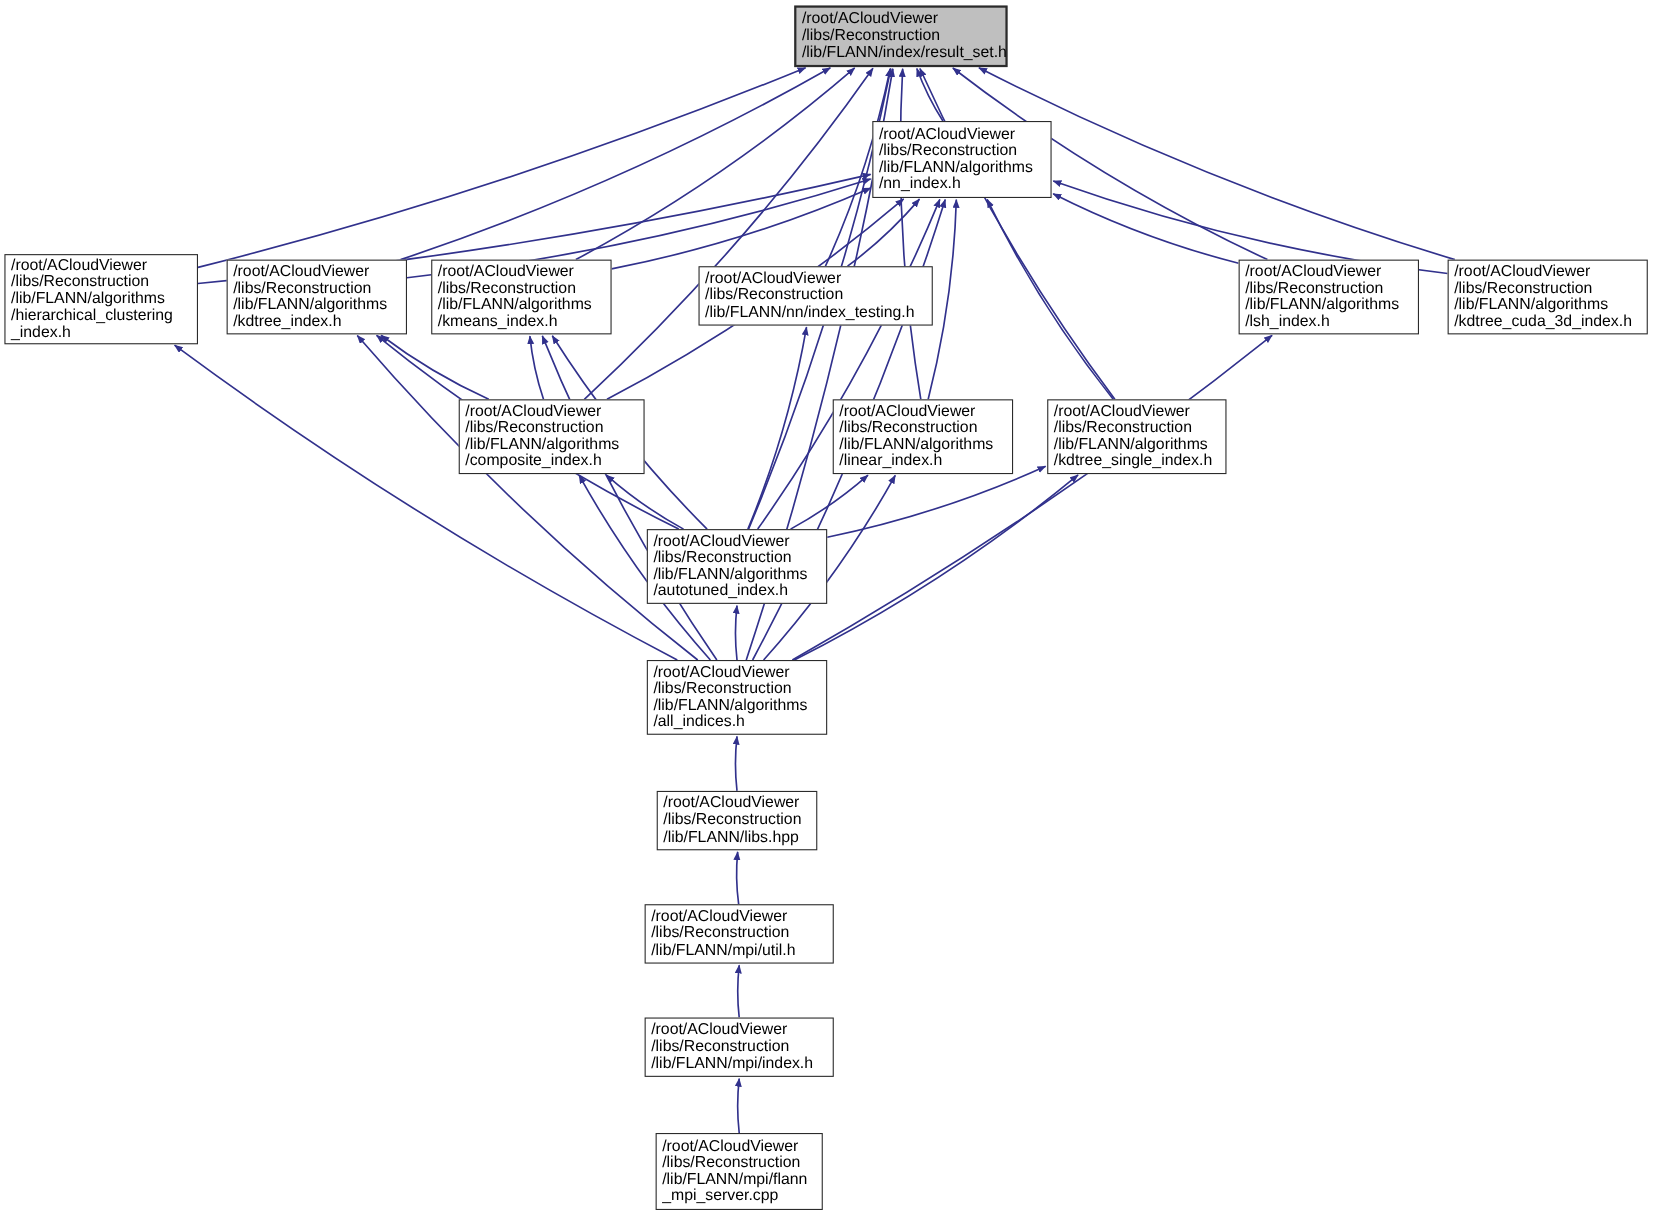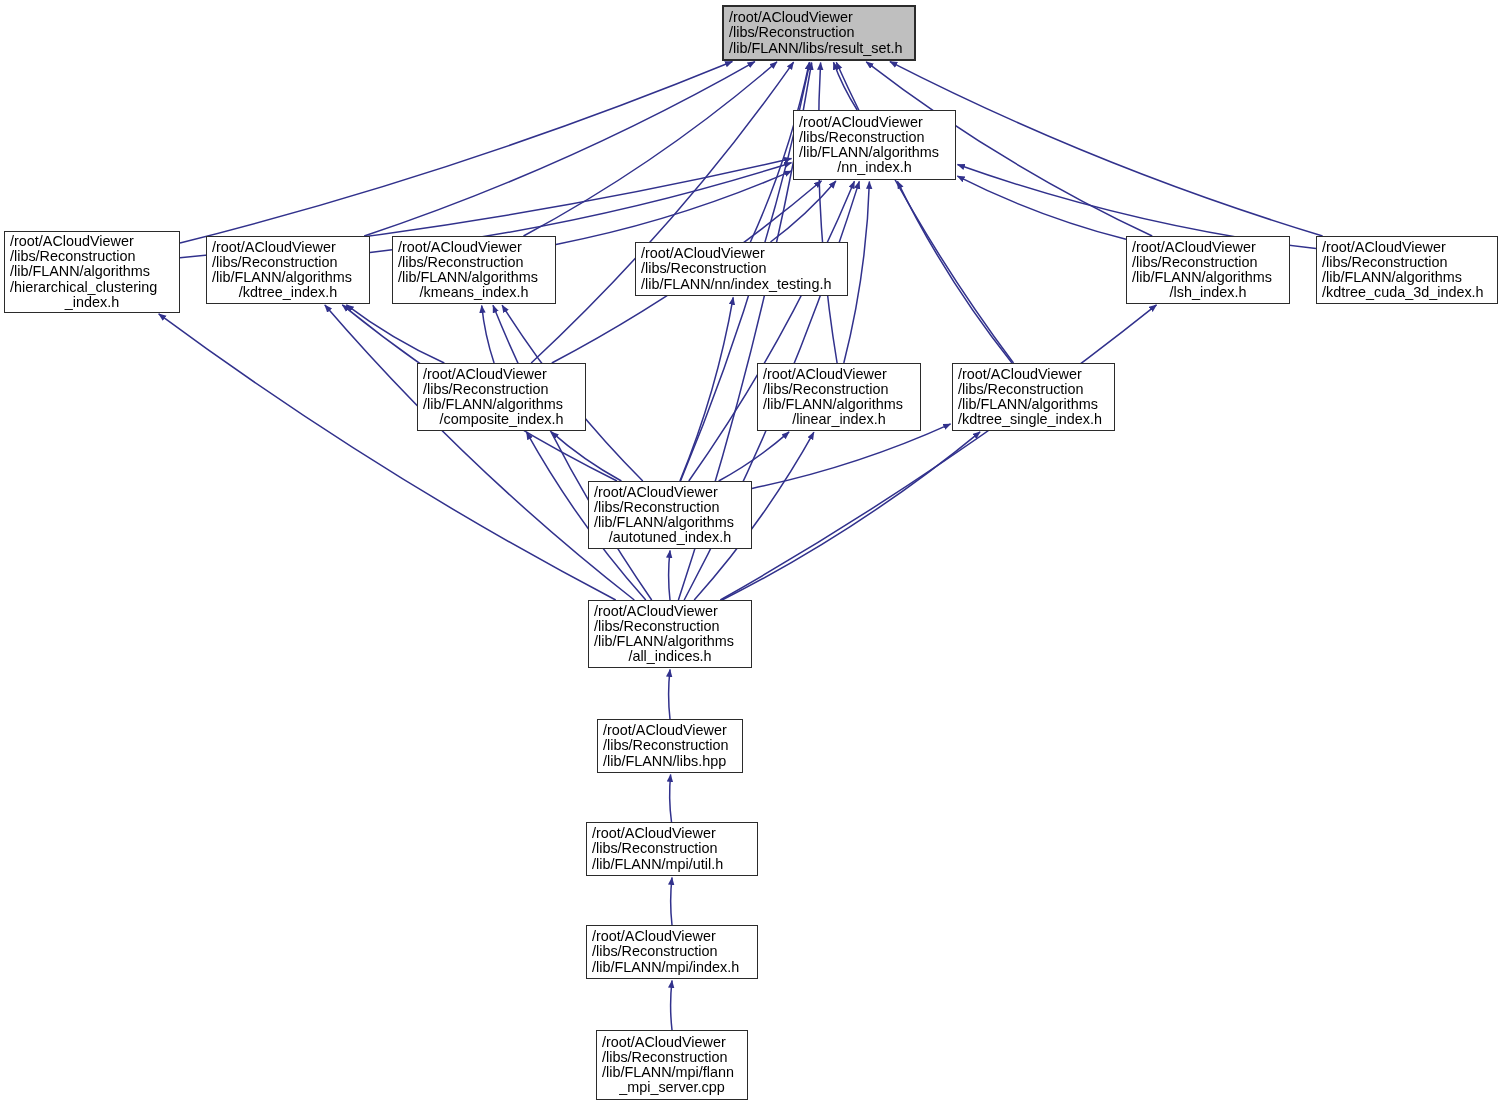--- a/index.html
+++ b/index.html
@@ -37,21 +37,21 @@
     white-space: pre;
   }
   .node.root-node {
     background: #bfbfbf;
     border: 2px solid #2b2b2b;
   }
   .node .ln {
     display: block;
   }
   .node.align-left .ln { text-align: left; }
-  .node.align-center-last .ln:last-child { text-align: center; }
+  .node.align-center-last .ln:last-child { }
 </style>
 </head>
 <body>
 
 <div id="graph-root">
   <svg id="edges" viewBox="0 0 1504 1105">
     <defs>
       <marker id="arrowhead" markerWidth="9" markerHeight="9" refX="7.4" refY="3.2" orient="auto" markerUnits="userSpaceOnUse">
         <path d="M0,0 L8,3.2 L0,6.4 z" fill="#31318c"></path>
       </marker>
@@ -96,21 +96,21 @@
         <path d="M722.1,600.0 Q860.4,530.2 980.1,431.8" marker-end="url(#arrowhead)"></path>
         <path d="M615.7,600.0 Q376.1,474.6 158.7,313.8" marker-end="url(#arrowhead)"></path>
         <path d="M720.3,600.0 Q950.1,469.7 1156.5,304.8" marker-end="url(#arrowhead)"></path>
         <path d="M670.0,719.0 Q667.2,694.3 670.0,669.5" marker-end="url(#arrowhead)"></path>
         <path d="M671.5,822.0 Q668.3,798.3 670.6,774.5" marker-end="url(#arrowhead)"></path>
         <path d="M672.0,925.0 Q669.3,901.3 672.0,877.5" marker-end="url(#arrowhead)"></path>
         <path d="M672.0,1030.0 Q669.2,1005.3 672.0,980.5" marker-end="url(#arrowhead)"></path>
       </g>
   </svg>
   <div id="node-layer">
-      <div class="node root-node align-left" style="left: 722px; top: 5px; width: 194px; height: 56px;"><span class="ln">/root/ACloudViewer</span><span class="ln">/libs/Reconstruction</span><span class="ln">/lib/FLANN/libs/result_set.h</span></div>
+      <div class="node root-node align-left" style="left: 722px; top: 5px; width: 194px; height: 56px;"><span class="ln">/root/ACloudViewer</span><span class="ln">/libs/Reconstruction</span><span class="ln">/lib/FLANN/index/result_set.h</span></div>
       <div class="node align-center-last" style="left: 793px; top: 110px; width: 163px; height: 70px;"><span class="ln">/root/ACloudViewer</span><span class="ln">/libs/Reconstruction</span><span class="ln">/lib/FLANN/algorithms</span><span class="ln">/nn_index.h</span></div>
       <div class="node align-center-last" style="left: 4px; top: 231px; width: 176px; height: 82px;"><span class="ln">/root/ACloudViewer</span><span class="ln">/libs/Reconstruction</span><span class="ln">/lib/FLANN/algorithms</span><span class="ln">/hierarchical_clustering</span><span class="ln">_index.h</span></div>
       <div class="node align-center-last" style="left: 206px; top: 236px; width: 164px; height: 68px;"><span class="ln">/root/ACloudViewer</span><span class="ln">/libs/Reconstruction</span><span class="ln">/lib/FLANN/algorithms</span><span class="ln">/kdtree_index.h</span></div>
       <div class="node align-center-last" style="left: 392px; top: 236px; width: 164px; height: 68px;"><span class="ln">/root/ACloudViewer</span><span class="ln">/libs/Reconstruction</span><span class="ln">/lib/FLANN/algorithms</span><span class="ln">/kmeans_index.h</span></div>
       <div class="node align-left" style="left: 635px; top: 242px; width: 213px; height: 54px;"><span class="ln">/root/ACloudViewer</span><span class="ln">/libs/Reconstruction</span><span class="ln">/lib/FLANN/nn/index_testing.h</span></div>
       <div class="node align-center-last" style="left: 1126px; top: 236px; width: 164px; height: 68px;"><span class="ln">/root/ACloudViewer</span><span class="ln">/libs/Reconstruction</span><span class="ln">/lib/FLANN/algorithms</span><span class="ln">/lsh_index.h</span></div>
       <div class="node align-left" style="left: 1316px; top: 236px; width: 182px; height: 68px;"><span class="ln">/root/ACloudViewer</span><span class="ln">/libs/Reconstruction</span><span class="ln">/lib/FLANN/algorithms</span><span class="ln">/kdtree_cuda_3d_index.h</span></div>
       <div class="node align-center-last" style="left: 417px; top: 363px; width: 169px; height: 68px;"><span class="ln">/root/ACloudViewer</span><span class="ln">/libs/Reconstruction</span><span class="ln">/lib/FLANN/algorithms</span><span class="ln">/composite_index.h</span></div>
       <div class="node align-center-last" style="left: 757px; top: 363px; width: 164px; height: 68px;"><span class="ln">/root/ACloudViewer</span><span class="ln">/libs/Reconstruction</span><span class="ln">/lib/FLANN/algorithms</span><span class="ln">/linear_index.h</span></div>
       <div class="node align-left" style="left: 952px; top: 363px; width: 163px; height: 68px;"><span class="ln">/root/ACloudViewer</span><span class="ln">/libs/Reconstruction</span><span class="ln">/lib/FLANN/algorithms</span><span class="ln">/kdtree_single_index.h</span></div>

